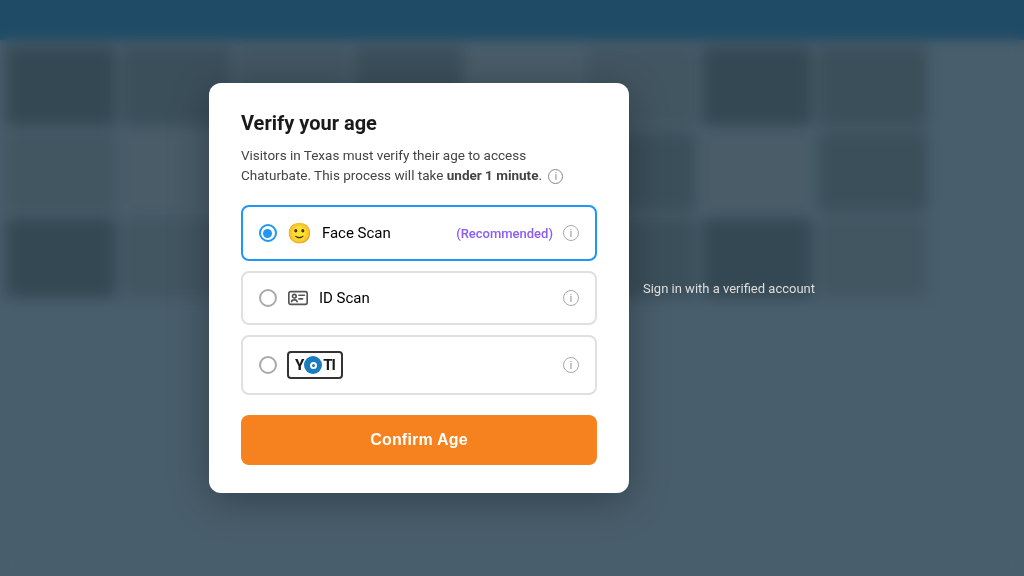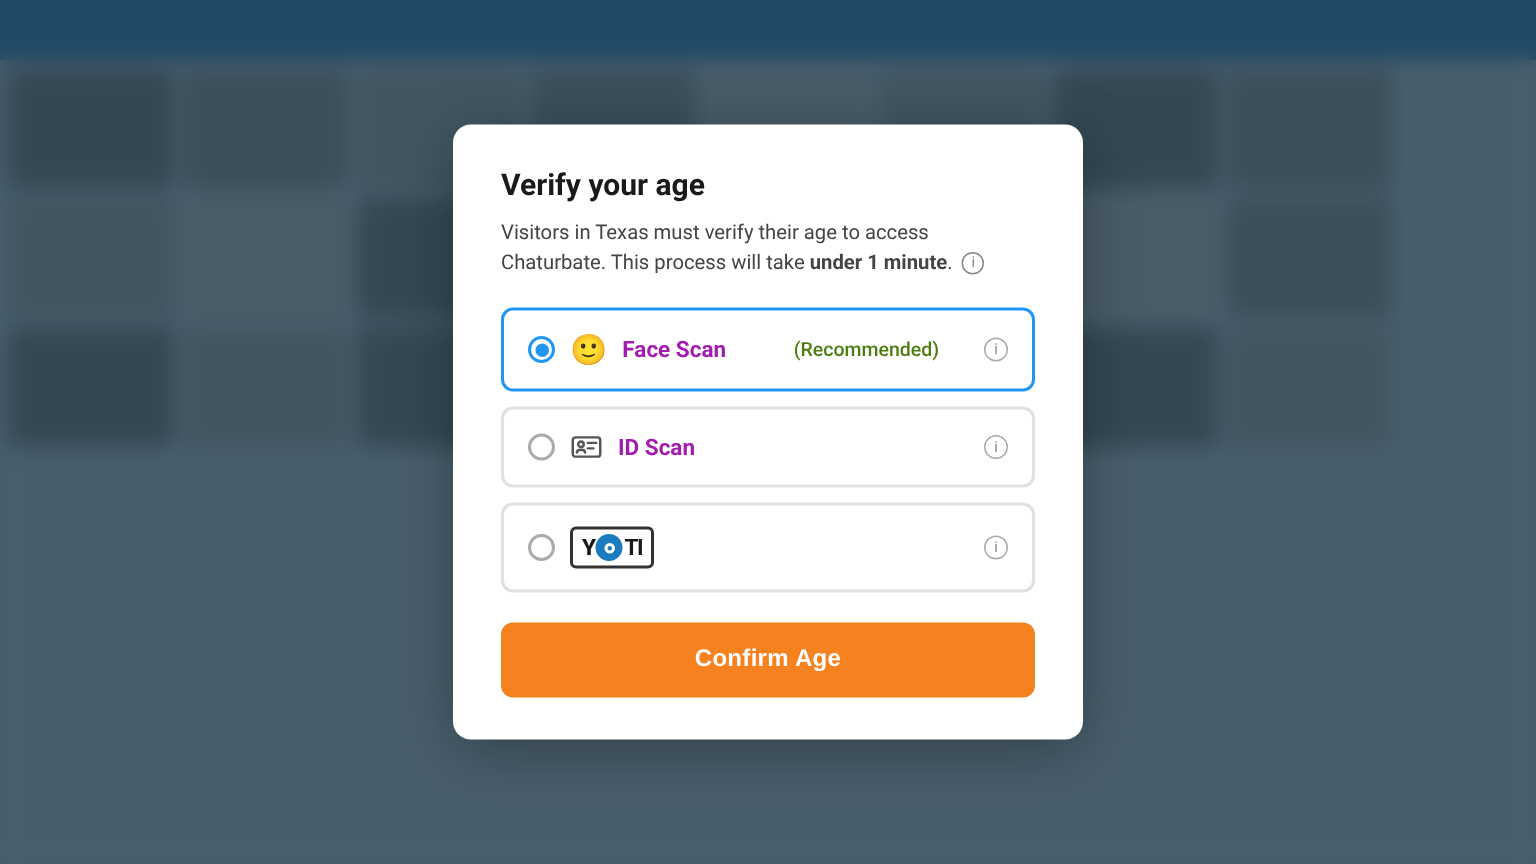--- a/index.html
+++ b/index.html
@@ -154,29 +154,29 @@
       background: #2196f3;
     }
 
     .radio-dot.empty {
       border-color: #aaa;
     }
 
     .option-label {
       flex: 1;
       font-size: 15px;
-      color: #a21caf;
-      font-weight: 700;
+      color: #000000;
+      font-weight: 400;
     }
 
     .recommended-badge {
       font-size: 13px;
-      color: #4d7c0f;
+      color: #8b5cf6;
       font-weight: 500;
-      margin-right: 20px;
+      margin-right: 0;
     }
 
     .option-info {
       width: 16px;
       height: 16px;
       border: 1.5px solid #aaa;
       border-radius: 50%;
       display: flex;
       align-items: center;
       justify-content: center;
@@ -331,14 +331,15 @@
         <span class="option-label" style="visibility:hidden;">YOTI</span>
         <div class="option-info">i</div>
       </div>
 
     </div>
 
     <button class="confirm-btn">Confirm Age</button>
 
   </div>
 
+  <div class="sign-in-text">Sign in with a verified account</div>
 
 </div>
 
 </body></html>

